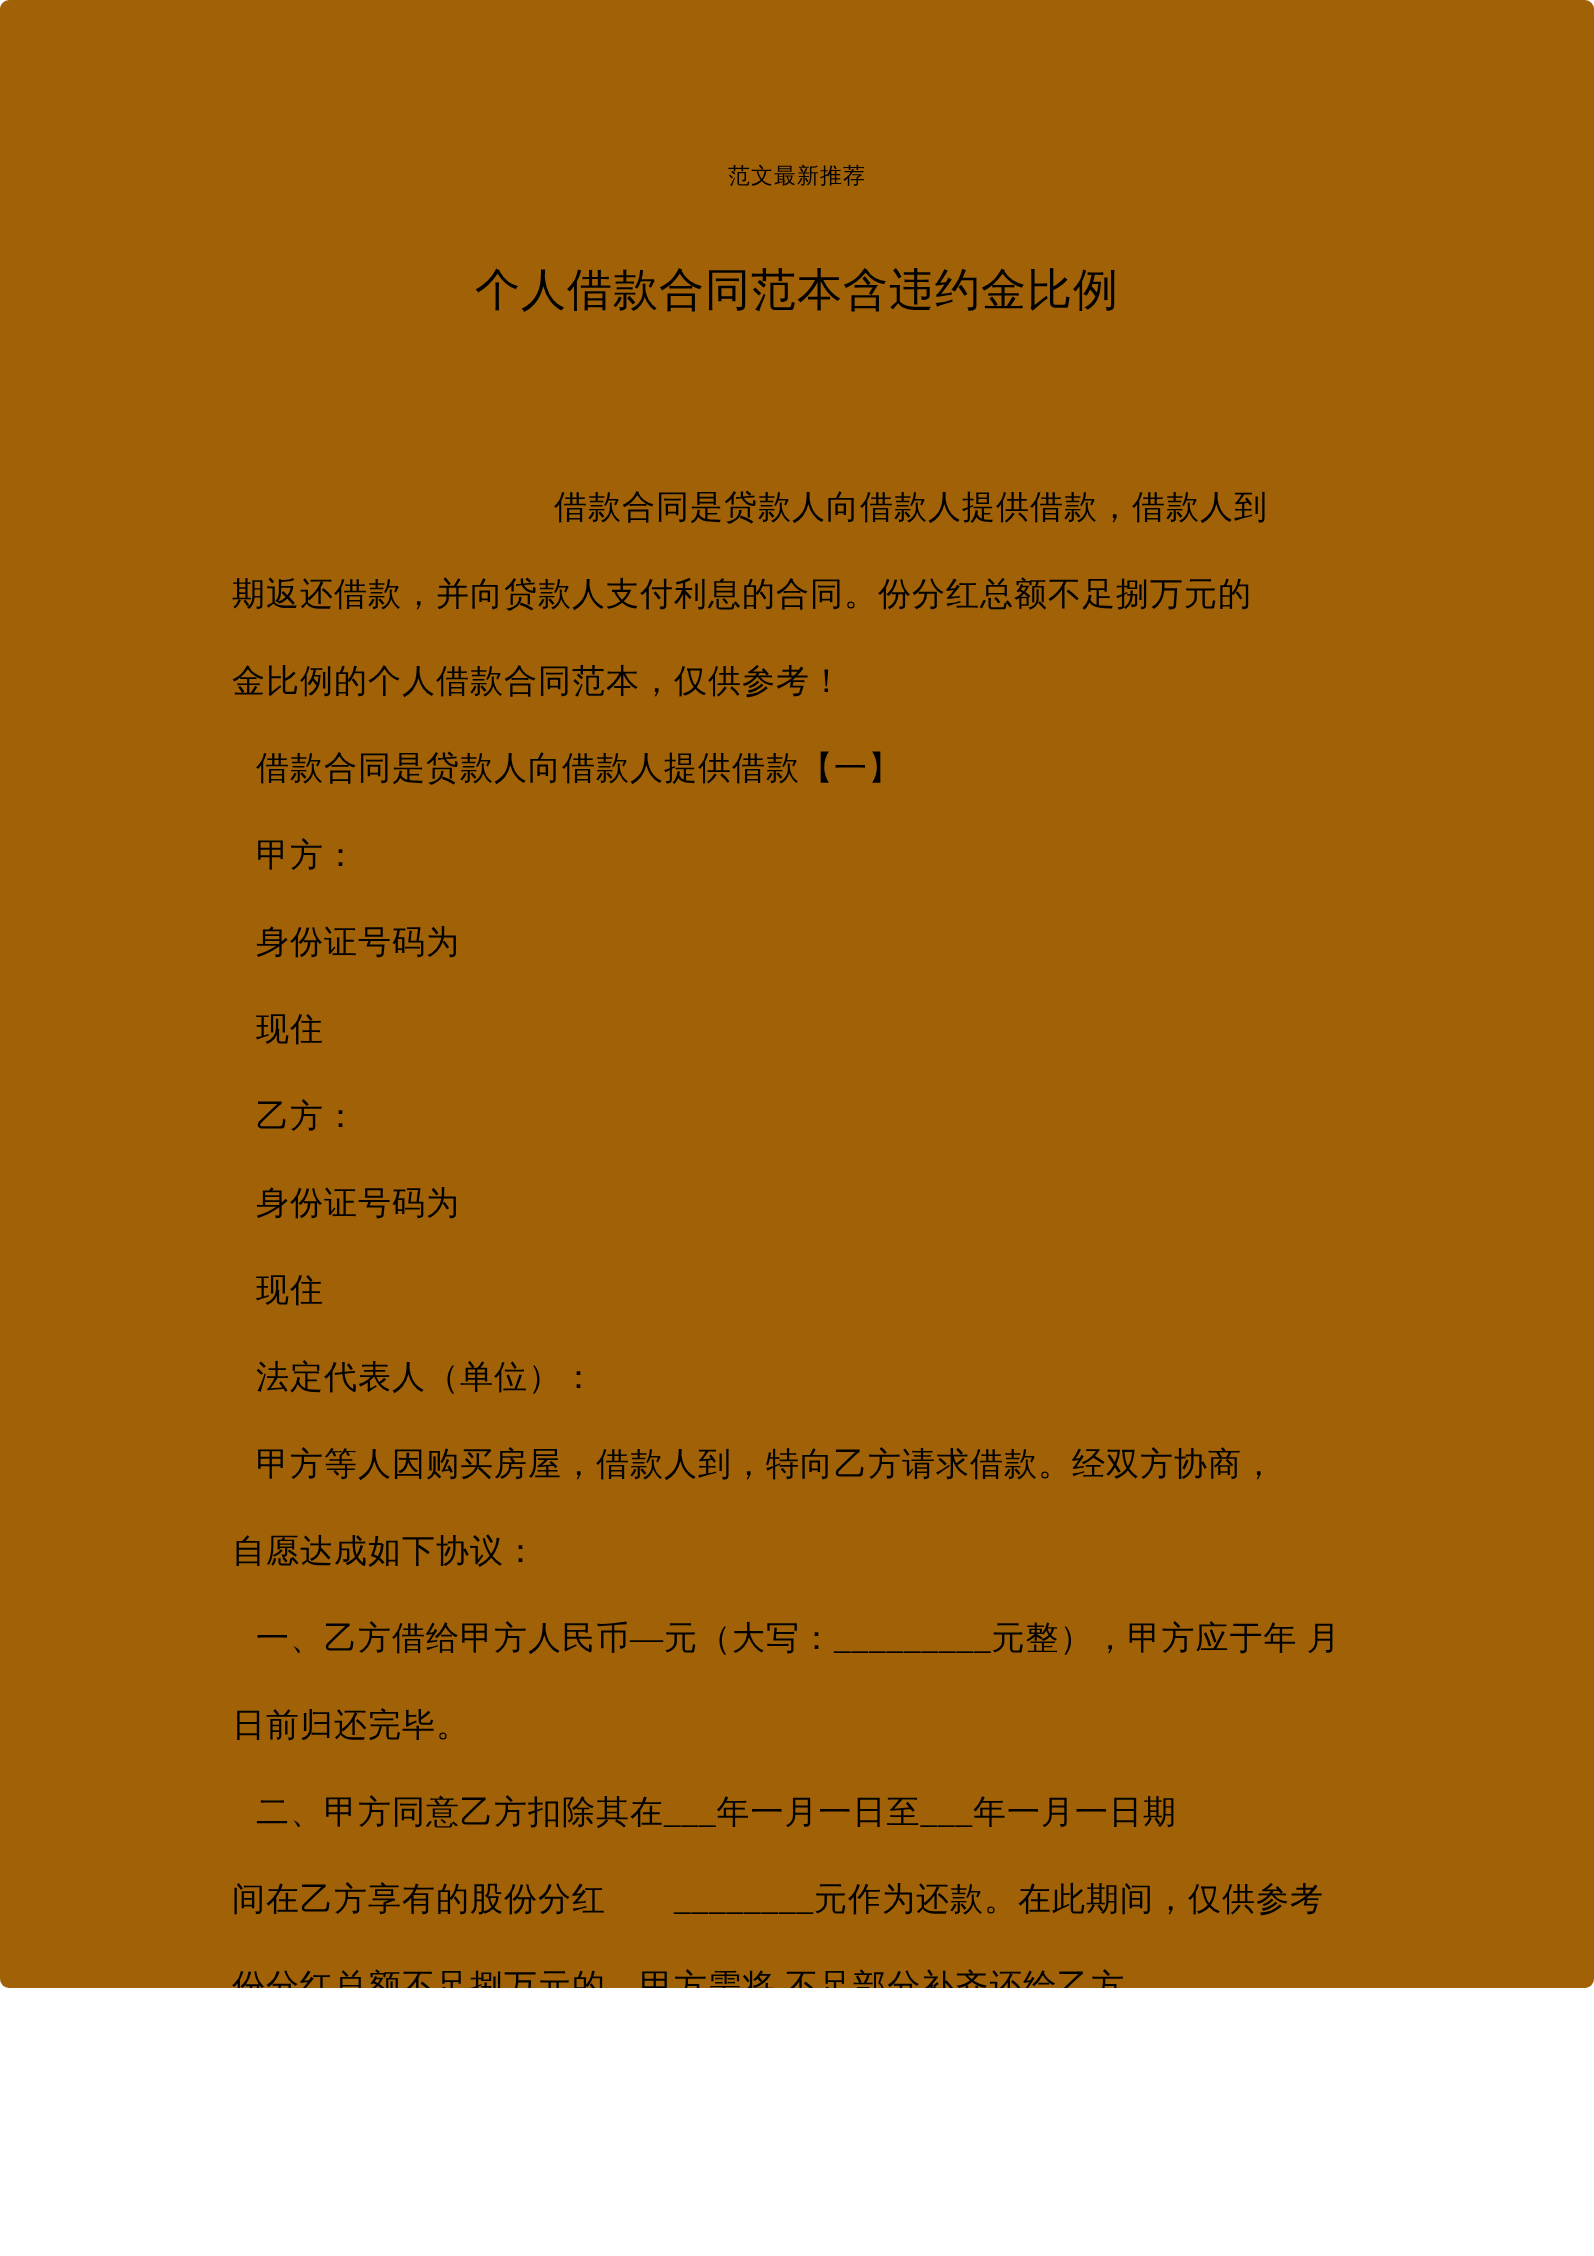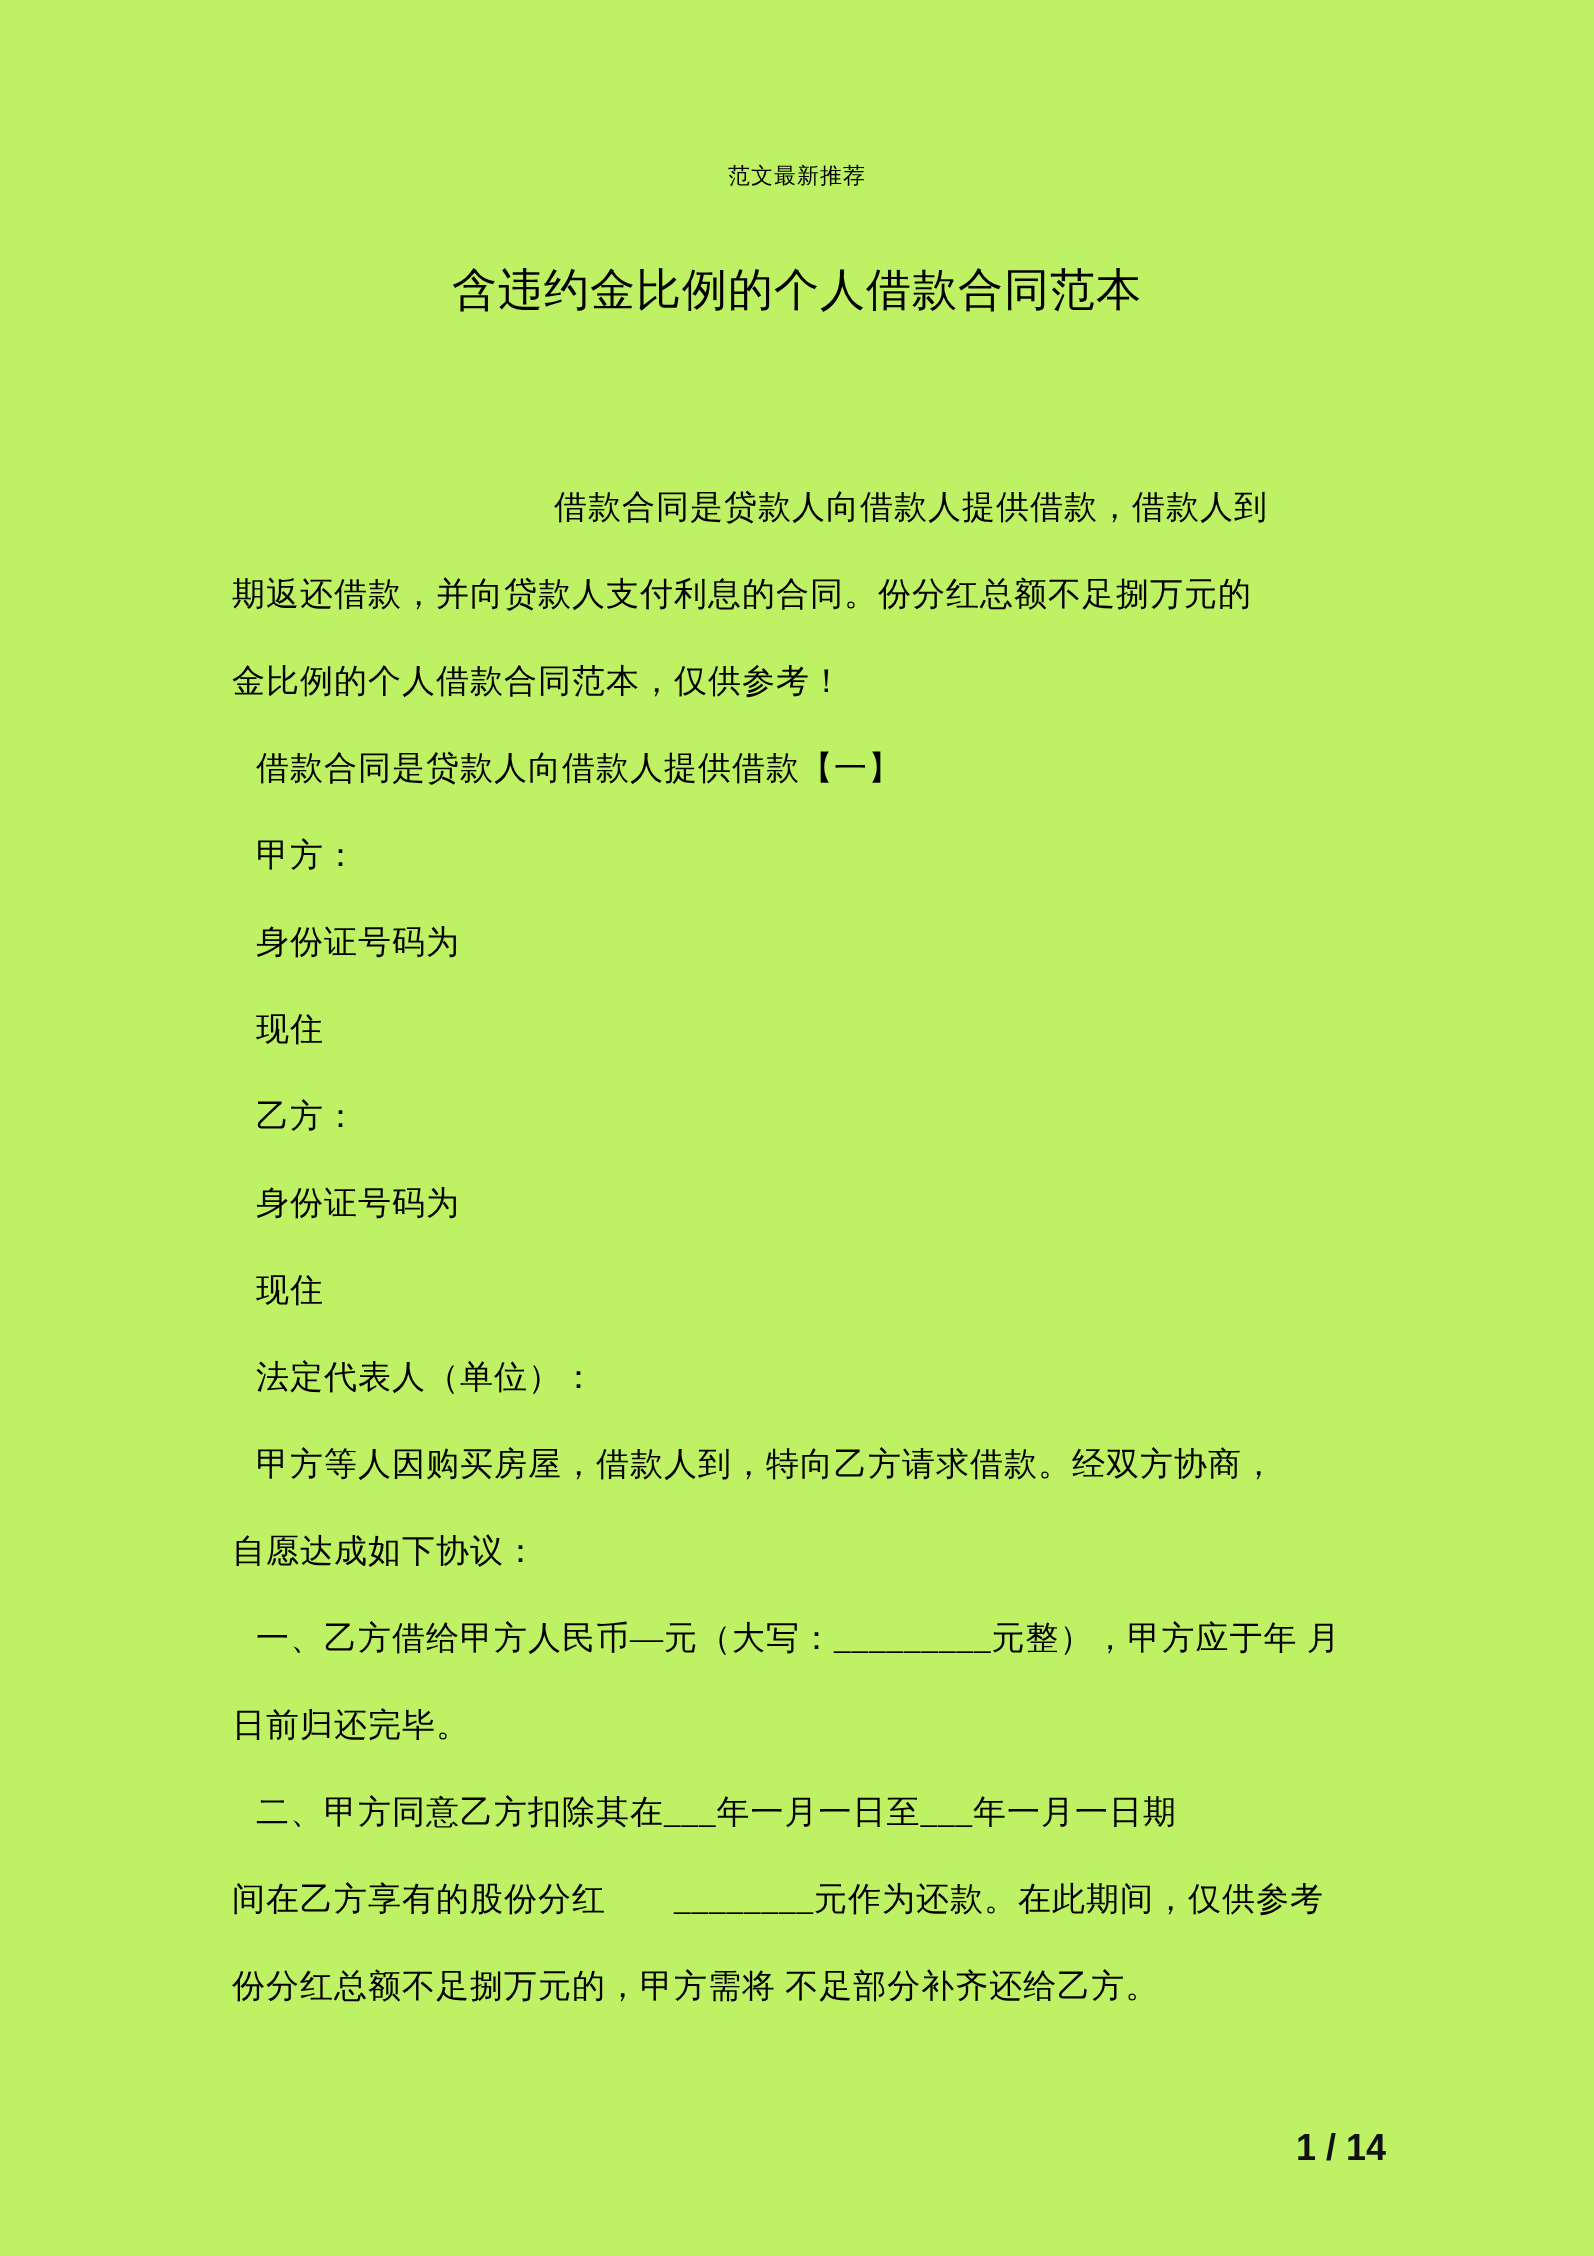--- a/index.html
+++ b/index.html
@@ -3,25 +3,26 @@
 <meta charset="utf-8">
 <style>
   html, body {
     margin: 0;
     padding: 0;
     background: #ffffff;
   }
   .page {
     position: relative;
     width: 1594px;
-    height: 2256px;
-    background: #bef264;
+    height: 1988px;
+    background: #a16207;
     overflow: hidden;
     font-family: "Liberation Serif", "DejaVu Serif", serif;
     color: #000000;
+    border-radius: 9px;
   }
   .header-note {
     position: absolute;
     top: 163px;
     left: 0;
     width: 1594px;
     text-align: center;
     font-size: 22px;
     line-height: 26px;
     letter-spacing: 1px;
@@ -67,21 +68,21 @@
     color: #111111;
   }
 </style>
 </head>
 <body>
 
 <div class="page">
 
   <div class="header-note">范文最新推荐</div>
 
-  <h1 class="doc-title">含违约金比例的个人借款合同范本</h1>
+  <h1 class="doc-title">个人借款合同范本含违约金比例</h1>
 
   <div class="doc-body">
     <div class="line indent-intro">借款合同是贷款人向借款人提供借款，借款人到</div>
     <div class="line">期返还借款，并向贷款人支付利息的合同。份分红总额不足捌万元的</div>
     <div class="line">金比例的个人借款合同范本，仅供参考！</div>
     <div class="line indent-1">借款合同是贷款人向借款人提供借款【一】</div>
     <div class="line indent-1">甲方：</div>
     <div class="line indent-1">身份证号码为</div>
     <div class="line indent-1">现住</div>
     <div class="line indent-1">乙方：</div>

